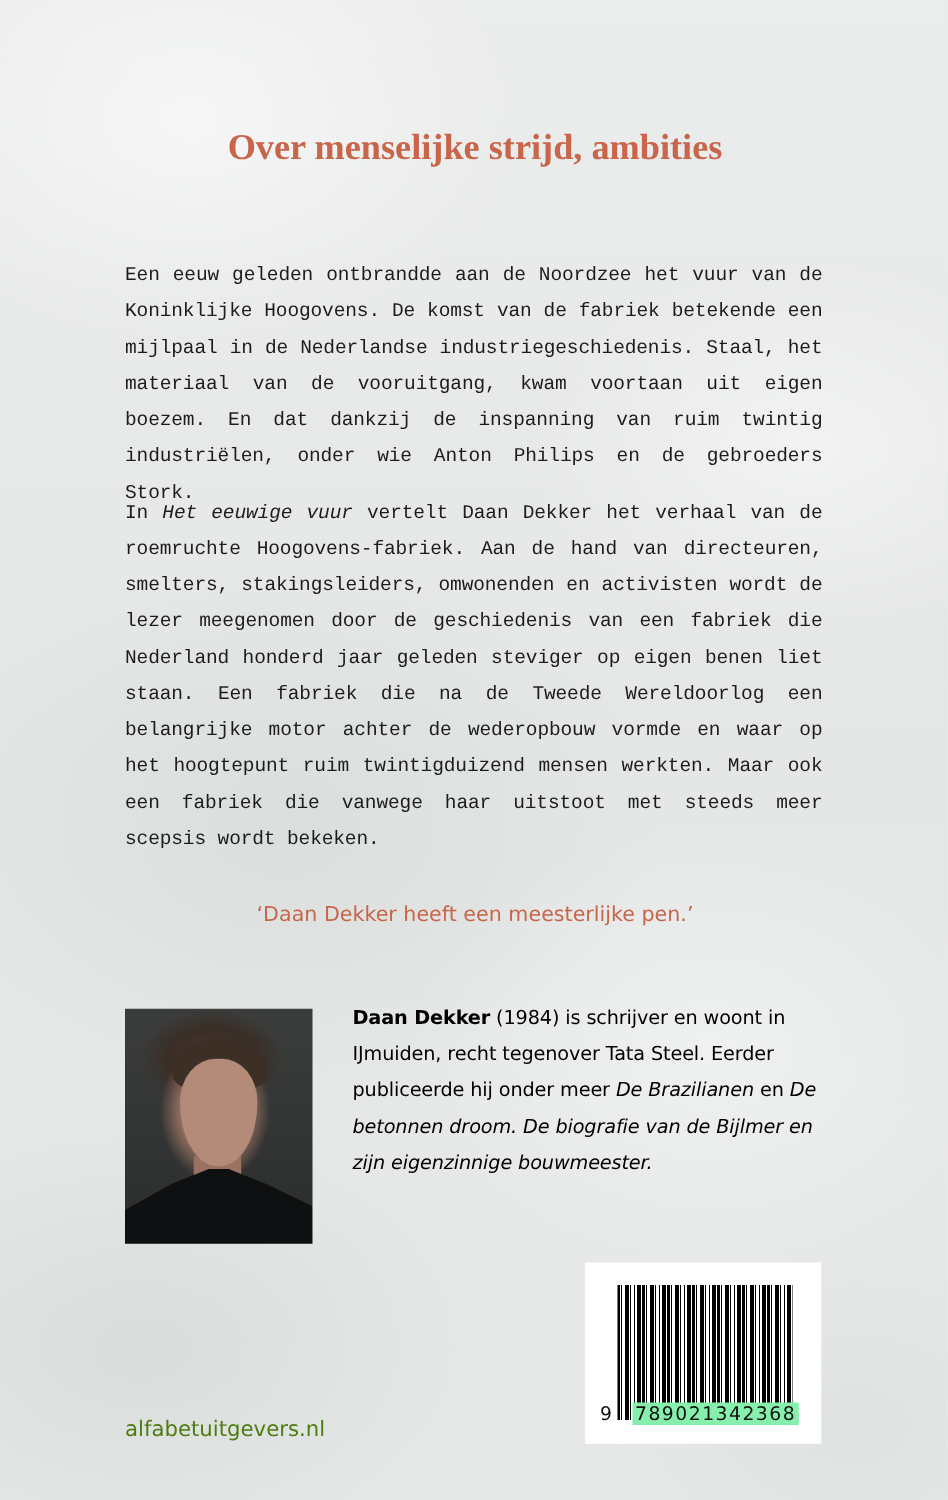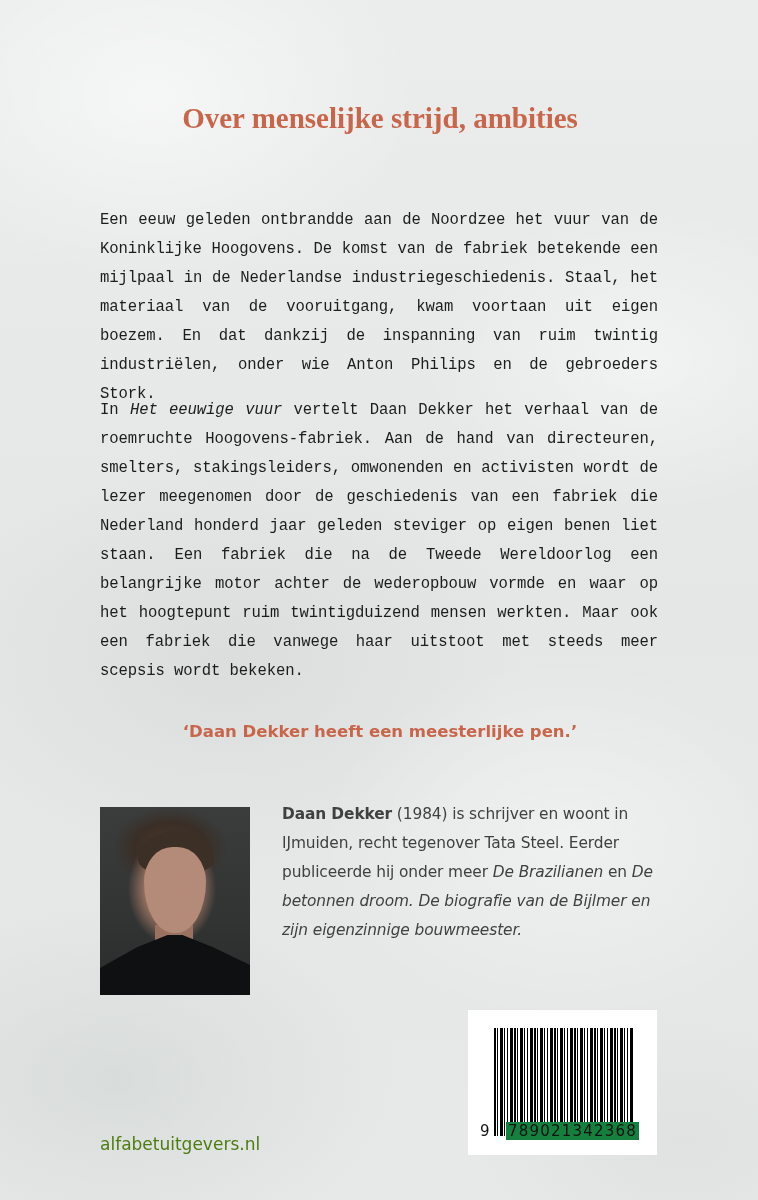--- a/index.html
+++ b/index.html
@@ -43,21 +43,21 @@
     .p1 { top: 206px; }
     .p2 { top: 396px; }
 
     .quote {
       position: absolute; left: 100px; width: 560px; top: 718px;
       text-align: center;
       font-family: "DejaVu Sans", sans-serif;
       font-size: 16.5px; line-height: 27px;
       color: #c8654a;
     }
-    .quote span { display: block; font-weight: bold; }
+    .quote span { display: block; }
 
     .photo {
       position: absolute; left: 100px; top: 807px; width: 150px; height: 188px;
       background:
         radial-gradient(ellipse 44px 56px at 72px 82px, #b98f7c 0%, #a57a68 55%, rgba(120,90,75,0) 100%),
         radial-gradient(ellipse 58px 40px at 70px 40px, #4a3a2e 0%, #3a2e26 60%, rgba(58,46,38,0) 100%),
         linear-gradient(180deg, #3b3d3c 0%, #323433 60%, #2a2c2b 100%);
       overflow: hidden;
     }
     .photo .shirt {
@@ -75,21 +75,21 @@
     }
     .photo .hair {
       position: absolute; left: 38px; top: 24px; width: 76px; height: 40px;
       background: #3c2f26; border-radius: 50% 50% 20% 20% / 70% 70% 30% 30%;
     }
 
     .bio {
       position: absolute; left: 282px; top: 800px; width: 380px;
       font-family: "DejaVu Sans", sans-serif;
       font-size: 15.4px; line-height: 29px;
-      color: #404040;
+      color: #000000;
       margin: 0;
       letter-spacing: -0.1px;
     }
     .bio b { font-weight: bold; }
     .bio em { font-style: italic; }
 
     .barcode-box {
       position: absolute; left: 468px; top: 1010px; width: 189px; height: 145px;
       background: #ffffff;
     }
@@ -99,21 +99,21 @@
         #000 0px, #000 2px, #fff 2px, #fff 3px, #000 3px, #000 4px, #fff 4px, #fff 6px,
         #000 6px, #000 9px, #fff 9px, #fff 10px, #000 10px, #000 11px, #fff 11px, #fff 13px,
         #000 13px, #000 14px, #fff 14px, #fff 16px, #000 16px, #000 19px, #fff 19px, #fff 20px);
     }
     .barcode-digits {
       position: absolute; left: 0; top: 112px; width: 189px;
       font-family: "DejaVu Sans", sans-serif; font-size: 15px; letter-spacing: 1.2px;
       color: #111;
     }
     .barcode-digits .lead { position: absolute; left: 10px; top: 0; background: #fff; padding: 0 2px; }
-    .barcode-digits .rest { position: absolute; left: 38px; top: 0; background: #15803d; padding: 0 2px; text-align: right; }
+    .barcode-digits .rest { position: absolute; left: 38px; top: 0; background: #86efac; padding: 0 2px; text-align: right; }
 
     .website {
       position: absolute; left: 100px; top: 1134px;
       font-family: "DejaVu Sans", sans-serif; font-size: 17px;
       color: #4d7c0f;
     }
   </style>
 </head>
 <body>
 

